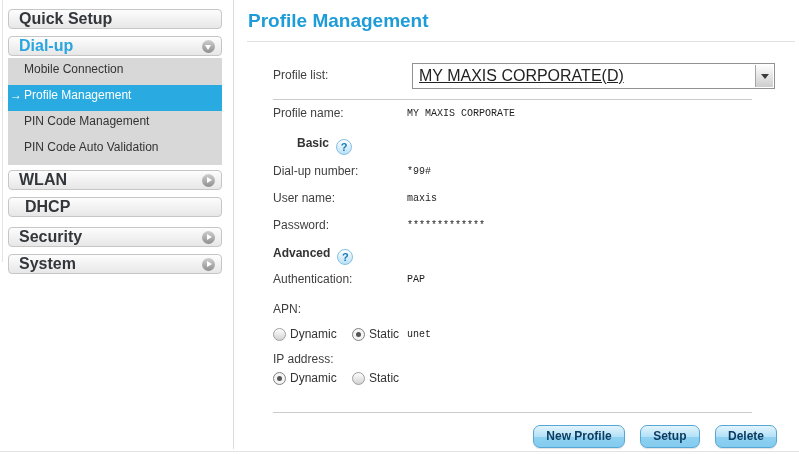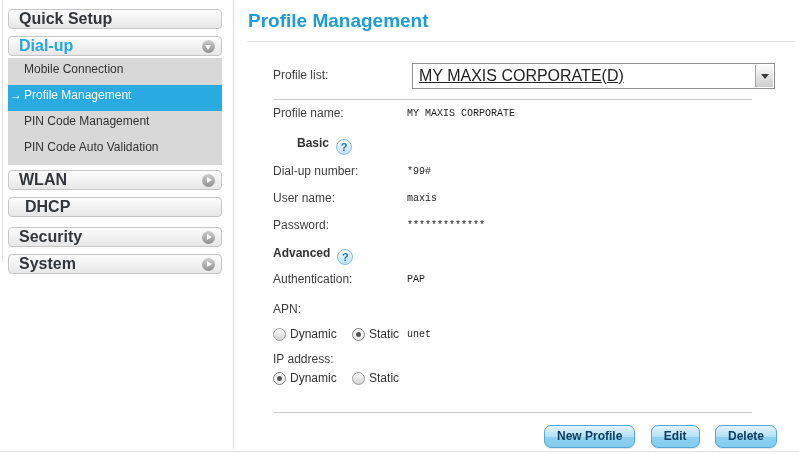--- a/index.html
+++ b/index.html
@@ -238,17 +238,17 @@
         <span class="radio-opt">
           <span class="radio"></span><span class="radio-lbl">Static</span>
         </span>
       </div>
 
       <div class="hline" style="top:412px;"></div>
     </div>
 
     <div class="btn-row">
       <span class="btn">New Profile</span>
-      <span class="btn">Edit</span>
+      <span class="btn">Setup</span>
       <span class="btn">Delete</span>
     </div>
   </main>
 </div>
 
 </body></html>

